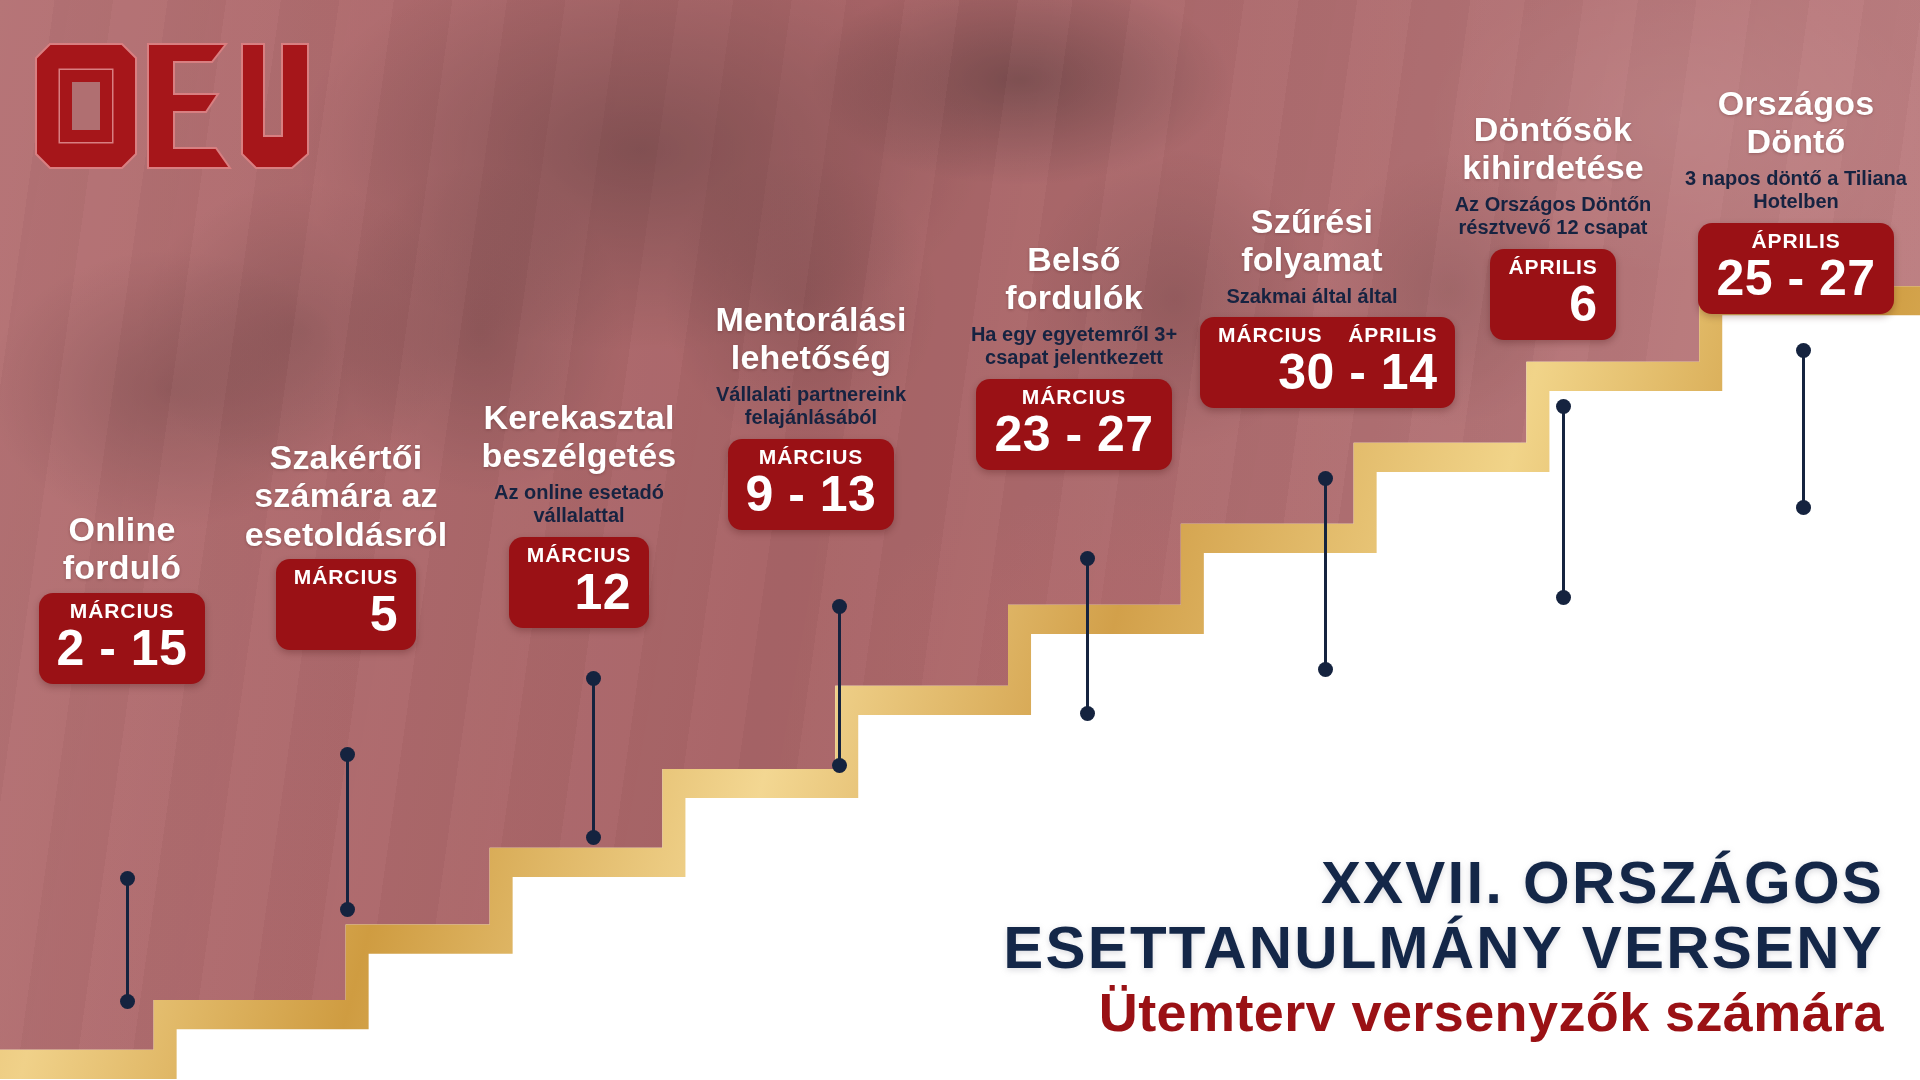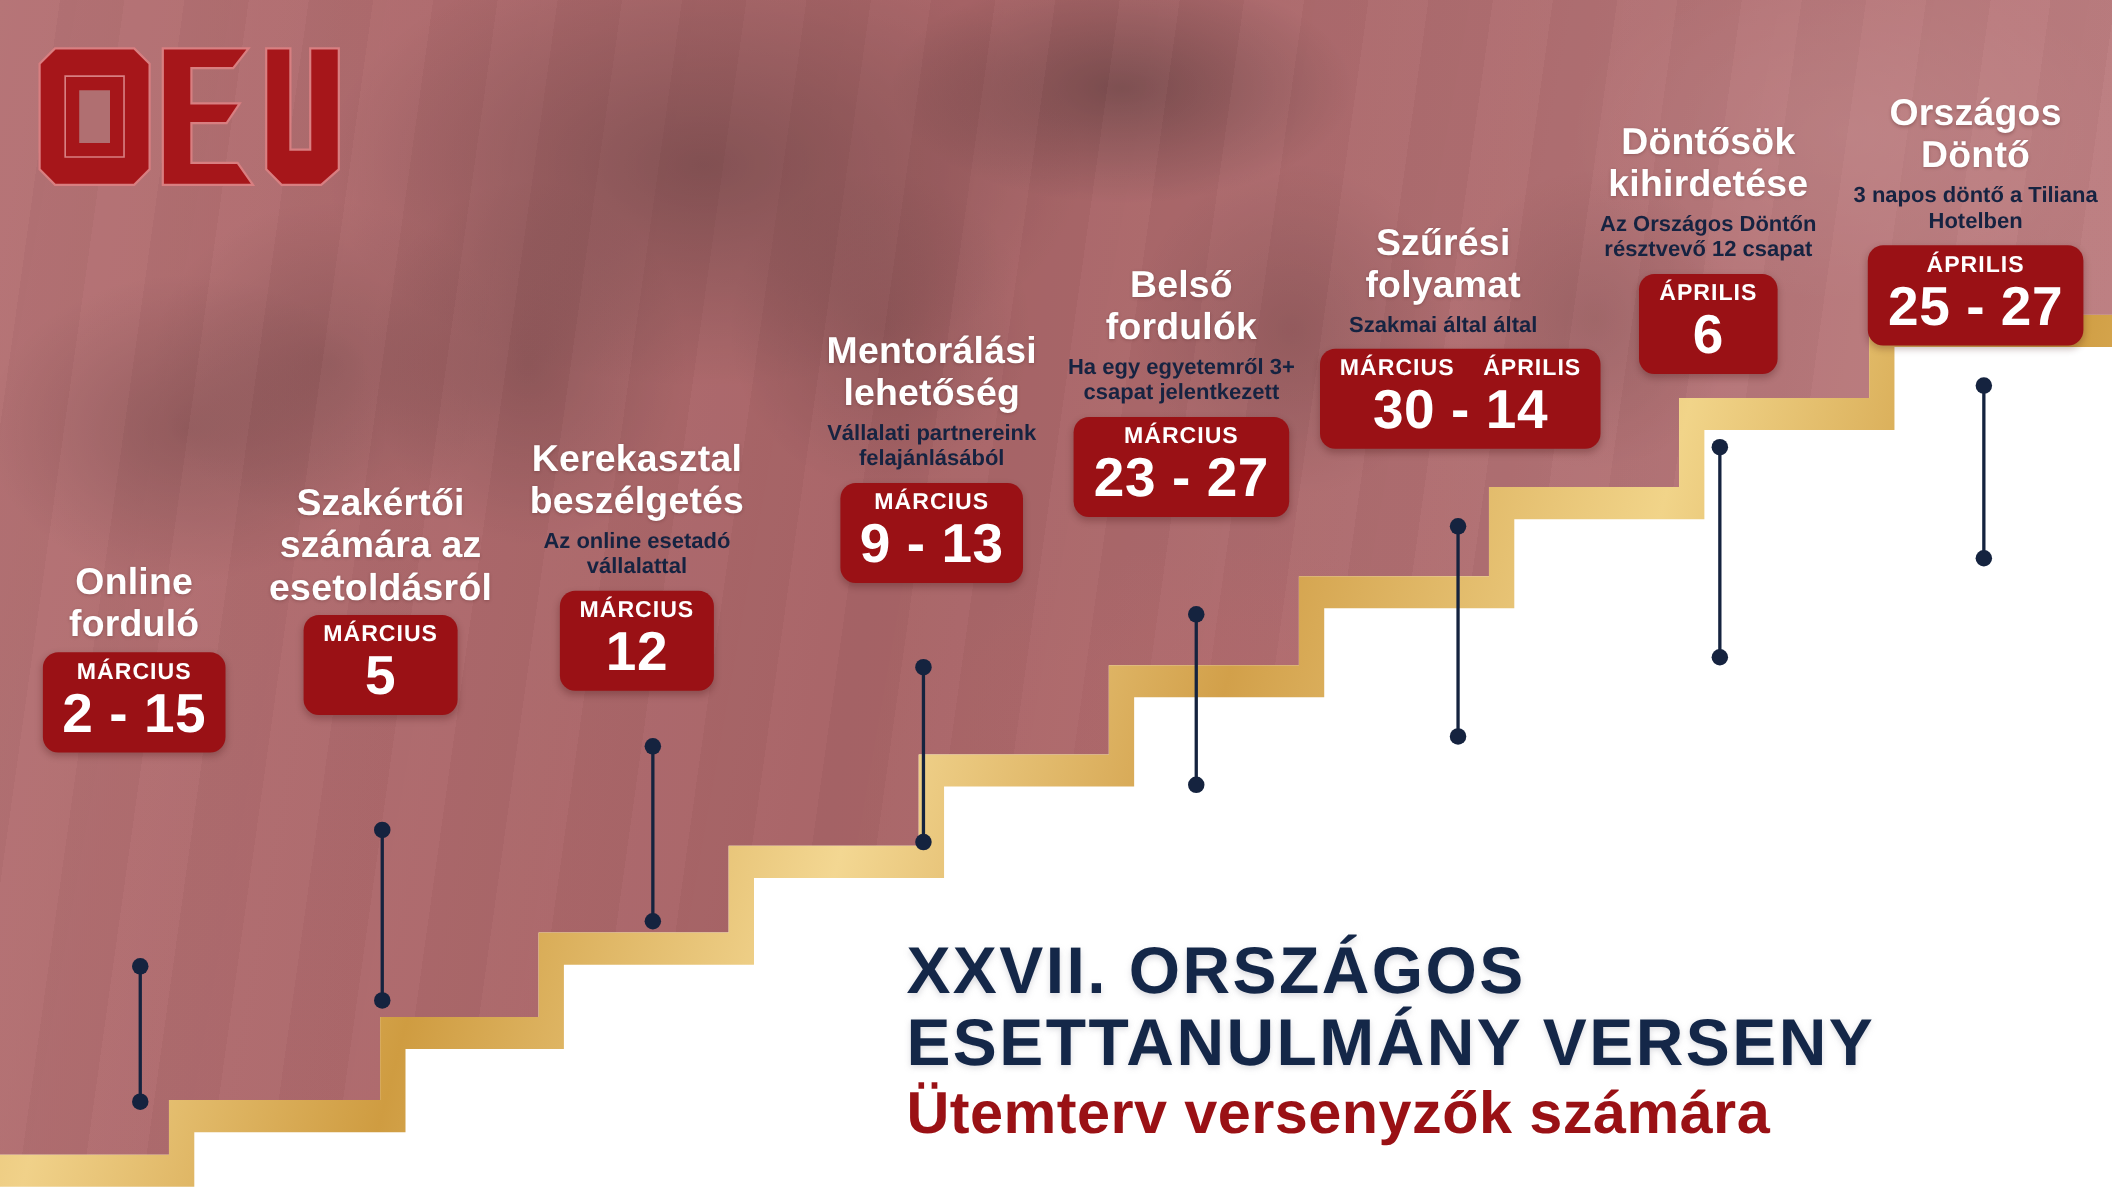--- a/index.html
+++ b/index.html
@@ -144,20 +144,21 @@
     font-weight: 600;
     line-height: 1.18;
     margin: 0 0 9px 0;
   }
   .badge {
     display: inline-block;
     background: #9a1115;
     border-radius: 14px;
     padding: 7px 18px 10px 18px;
     box-shadow: 0 3px 7px rgba(60,10,10,.28);
+    text-align: right;
   }
   .badge-month-row {
     display: flex;
     justify-content: center;
     gap: 26px;
   }
   .badge-month {
     color: #ffffff;
     font-weight: 700;
     letter-spacing: .9px;
@@ -190,20 +191,21 @@
     background: #15233f;
   }
   .connector::before { top: -5px; }
   .connector::after  { bottom: -5px; }
 
   
   .headline {
     position: absolute;
     right: 36px;
     bottom: 36px;
+    text-align: right;
     width: 1060px;
   }
   .headline .l1, .headline .l2 {
     color: #142748;
     font-weight: 700;
     font-size: 60px;
     line-height: 1.08;
     letter-spacing: 2.2px;
     text-shadow: 0 2px 6px rgba(150,150,160,.35);
     white-space: nowrap;
@@ -275,21 +277,21 @@
     <div class="ms-sub" style="font-size:20px;">Az online esetadó vállalattal</div>
     <div class="badge">
       <div class="badge-month-row">
         <span class="badge-month">MÁRCIUS</span>
       </div>
       <div class="badge-day">12</div>
     </div>
   </div>
   <div class="connector" style="left:592px; top:676px; height:164px;"></div>
 
-  <div class="milestone" style="left:736px; top:300px; width:222px;">
+  <div class="milestone" style="left:700px; top:300px; width:222px;">
     <div class="ms-title" style="font-size:34px;">Mentorálási lehetőség</div>
     <div class="ms-sub" style="font-size:20px;">Vállalati partnereink felajánlásából</div>
     <div class="badge">
       <div class="badge-month-row">
         <span class="badge-month">MÁRCIUS</span>
       </div>
       <div class="badge-day">9 - 13</div>
     </div>
   </div>
   <div class="connector" style="left:838px; top:604px; height:164px;"></div>

